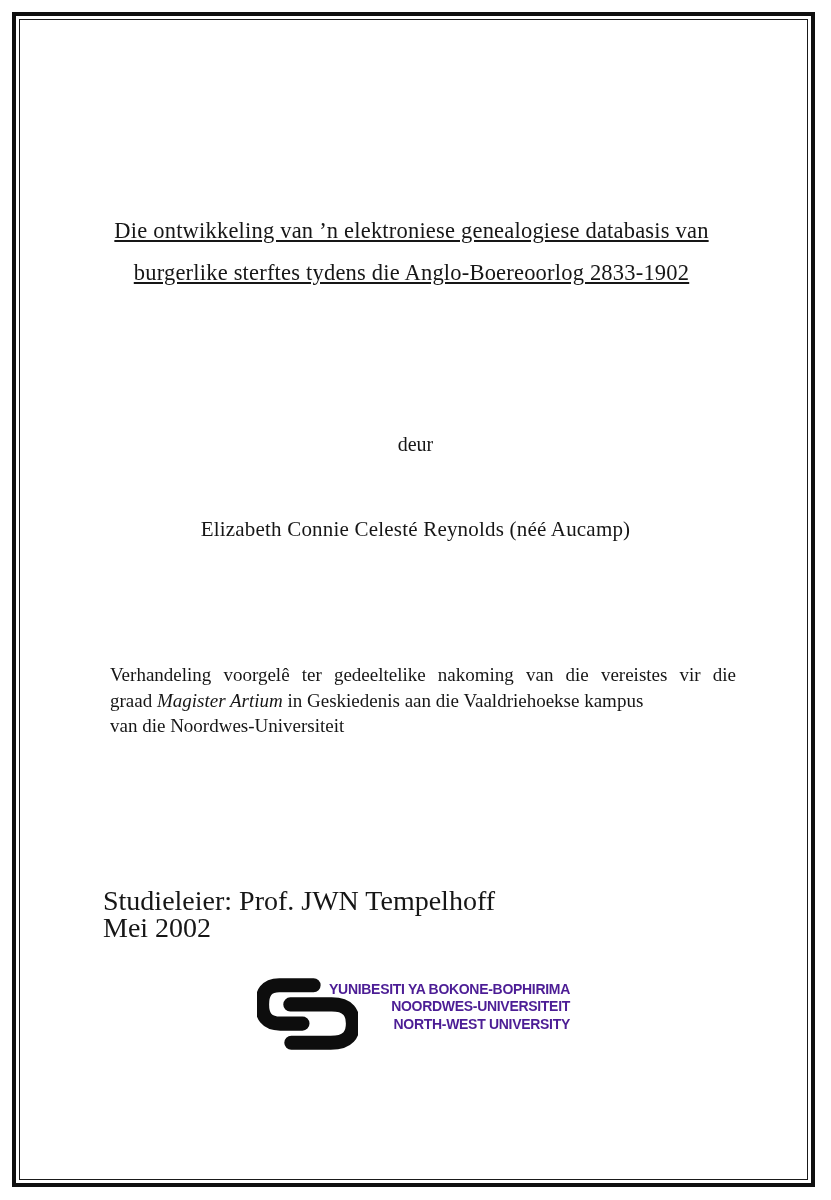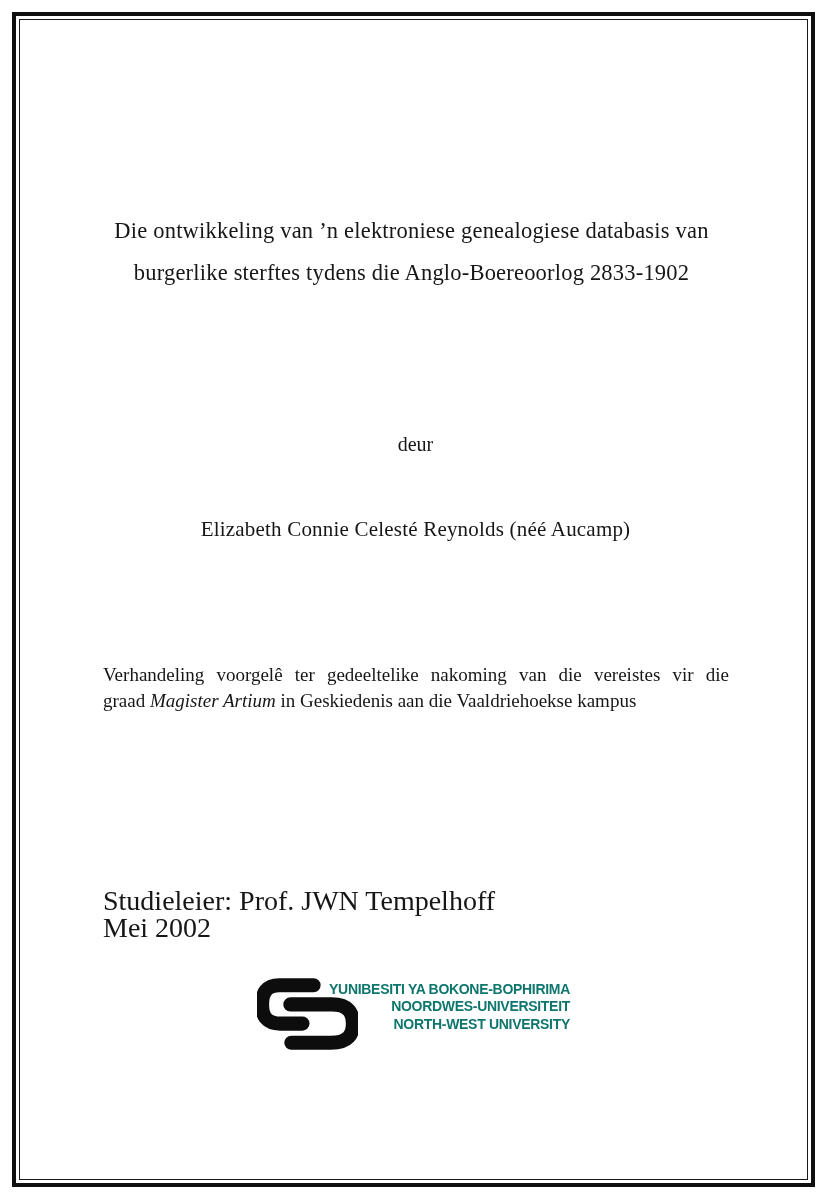--- a/index.html
+++ b/index.html
@@ -22,34 +22,35 @@
     position:absolute; left:19px; top:19px;
     width:789px; height:1161px;
     border:1px solid #1a1a1a;
     box-sizing:border-box;
   }
   .title-block {
     position:absolute; left:32px; right:40px; top:210px;
     text-align:center;
     font-size:22.5px; line-height:42px;
     letter-spacing:0.2px;
+    text-decoration:underline;
   }
   .byline-label {
     position:absolute; left:0; right:0; top:433px;
     text-align:center;
     font-size:20px;
   }
   .author-line {
     position:absolute; left:0; right:0; top:517px;
     text-align:center;
     font-size:21px;
     letter-spacing:0.2px;
   }
   .submission-block {
-    position:absolute; left:103px; top:662px;
+    position:absolute; left:110px; top:662px;
     width:626px;
     font-size:19px; line-height:25.5px;
   }
   .line-justify { text-align:justify; text-align-last:justify; }
   .submission-block em { font-style:italic; }
   .supervisor-block {
     position:absolute; left:103px; top:887px;
     font-size:28px; line-height:27px;
   }
   .logo-mark {
@@ -57,21 +58,21 @@
     width:101px; height:78px;
   }
   .logo-text {
     position:absolute; left:318px; top:981px;
     width:252px;
     text-align:right;
     font-family:"Liberation Sans", sans-serif;
     font-weight:700;
     font-size:14px; line-height:17.3px;
     letter-spacing:-0.3px;
-    color:#0f766e;
+    color:#4c1d95;
     white-space:nowrap;
   }
 </style>
 </head>
 <body>
 
 <div class="page">
 
   <div class="frame-outer"></div>
   <div class="frame-inner"></div>
@@ -81,20 +82,21 @@
     <div>burgerlike sterftes tydens die Anglo-Boereoorlog 2833-1902</div>
   </div>
 
   <div class="byline-label">deur</div>
 
   <div class="author-line">Elizabeth Connie Celesté Reynolds (néé Aucamp)</div>
 
   <div class="submission-block">
     <div class="line-justify">Verhandeling voorgelê ter gedeeltelike nakoming van die vereistes vir die</div>
     <div><span>graad </span><em>Magister Artium</em><span> in Geskiedenis aan die Vaaldriehoekse kampus</span></div>
+    <div>van die Noordwes-Universiteit</div>
   </div>
 
   <div class="supervisor-block">
     <div>Studieleier: Prof. JWN Tempelhoff</div>
     <div>Mei 2002</div>
   </div>
 
   <svg class="logo-mark" viewBox="0 0 100 77" xmlns="http://www.w3.org/2000/svg" aria-hidden="true">
 
     <path d="M 56,8 H 22 C 9,8 5,16 5,27 C 5,38 9,46 23,46 H 45" fill="none" stroke="#0d0d0d" stroke-width="14" stroke-linecap="round"></path>

